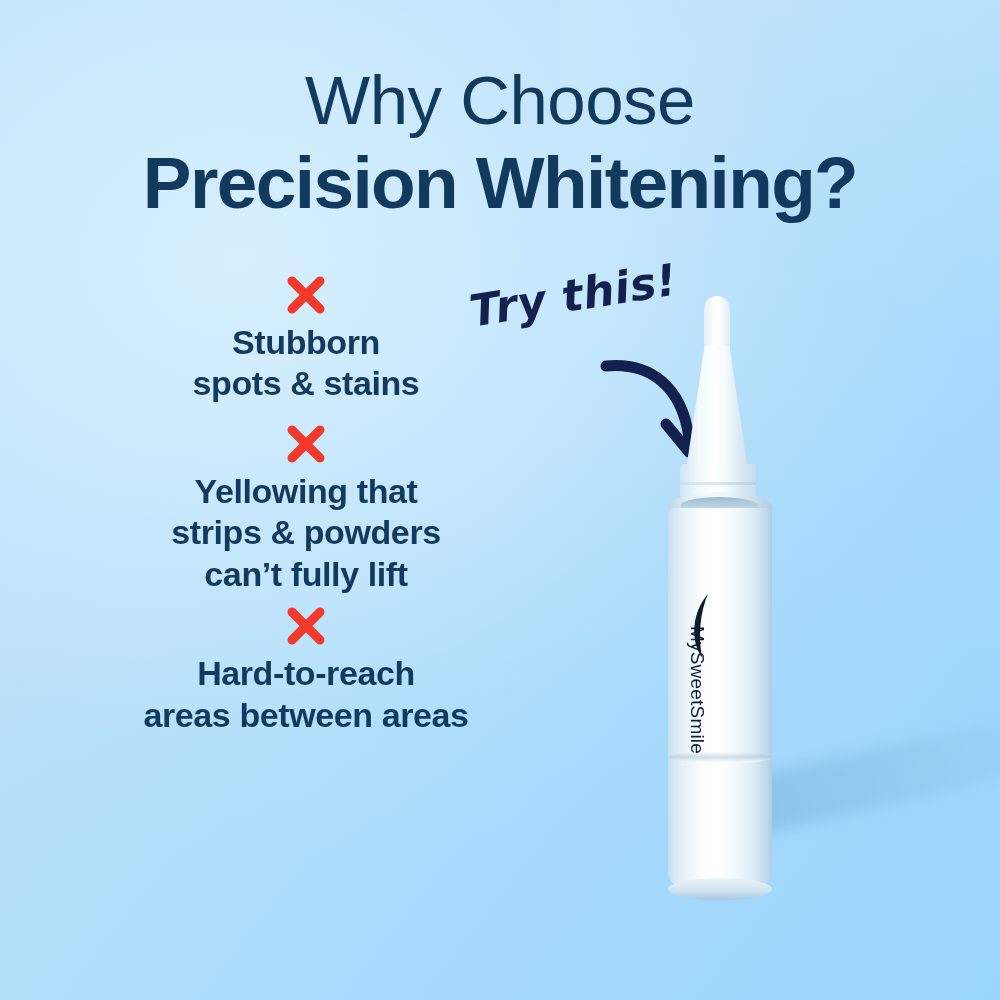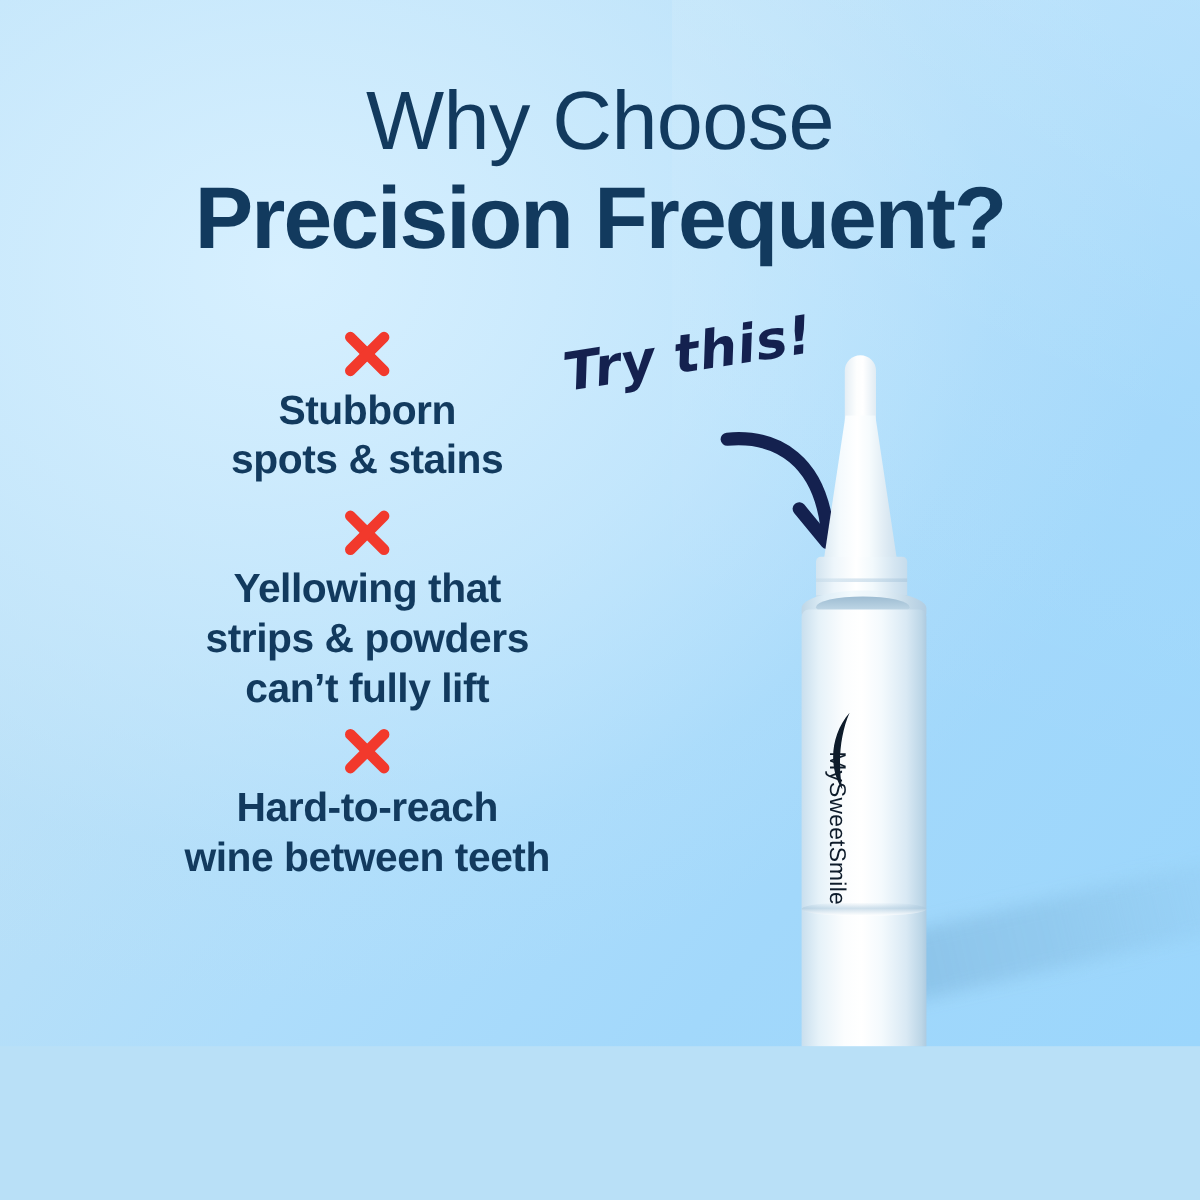--- a/index.html
+++ b/index.html
@@ -3,21 +3,21 @@
 <meta charset="utf-8">
 <style>
   html, body {
     margin: 0;
     padding: 0;
     background: #b9e0f7;
   }
   #canvas {
     position: relative;
     width: 1000px;
-    height: 872px;
+    height: 1000px;
     overflow: hidden;
     font-family: "Liberation Sans", sans-serif;
     background:
       radial-gradient(ellipse 920px 760px at 24% 26%, rgba(215,240,255,0.98) 0%, rgba(203,234,253,0.70) 38%, rgba(190,227,250,0.18) 64%, rgba(190,227,250,0) 80%),
       linear-gradient(128deg, #c2e4f8 0%, #bce1f7 26%, #aeddfb 52%, #a2d8fb 74%, #9bd6fc 100%);
   }
 
   
   .headline {
     position: absolute;
@@ -235,21 +235,21 @@
 </style>
 </head>
 <body>
 
 <div id="canvas">
 
   <div class="bg-sheen"></div>
 
   <h1 class="headline">
     <span class="line1">Why Choose</span>
-    <span class="line2">Precision Frequent?</span>
+    <span class="line2">Precision Whitening?</span>
   </h1>
 
   <div class="points">
 
     <div class="point-item item-gap-1">
       <svg class="x-mark" viewBox="0 0 46 46">
         <line x1="9" y1="9" x2="37" y2="37" stroke="#f2392c" stroke-width="9" stroke-linecap="round"></line>
         <line x1="37" y1="9" x2="9" y2="37" stroke="#f2392c" stroke-width="9" stroke-linecap="round"></line>
       </svg>
       <span class="point-text">Stubborn
@@ -265,21 +265,21 @@
 strips &amp; powders
 can’t fully lift</span>
     </div>
 
     <div class="point-item item-gap-3">
       <svg class="x-mark" viewBox="0 0 46 46">
         <line x1="9" y1="9" x2="37" y2="37" stroke="#f2392c" stroke-width="9" stroke-linecap="round"></line>
         <line x1="37" y1="9" x2="9" y2="37" stroke="#f2392c" stroke-width="9" stroke-linecap="round"></line>
       </svg>
       <span class="point-text">Hard-to-reach
-wine between teeth</span>
+areas between areas</span>
     </div>
 
 
   </div>
 
   <div class="try-this">Try this!</div>
 
   <svg class="arrow-svg" viewBox="0 0 140 120">
     <path d="M8 14 C 52 10, 84 34, 91 86" stroke="#14214f" stroke-width="11" fill="none" stroke-linecap="round"></path>
     <path d="M68 72 L 91 100 L 112 66" stroke="#14214f" stroke-width="11" fill="none" stroke-linecap="round" stroke-linejoin="round"></path>

